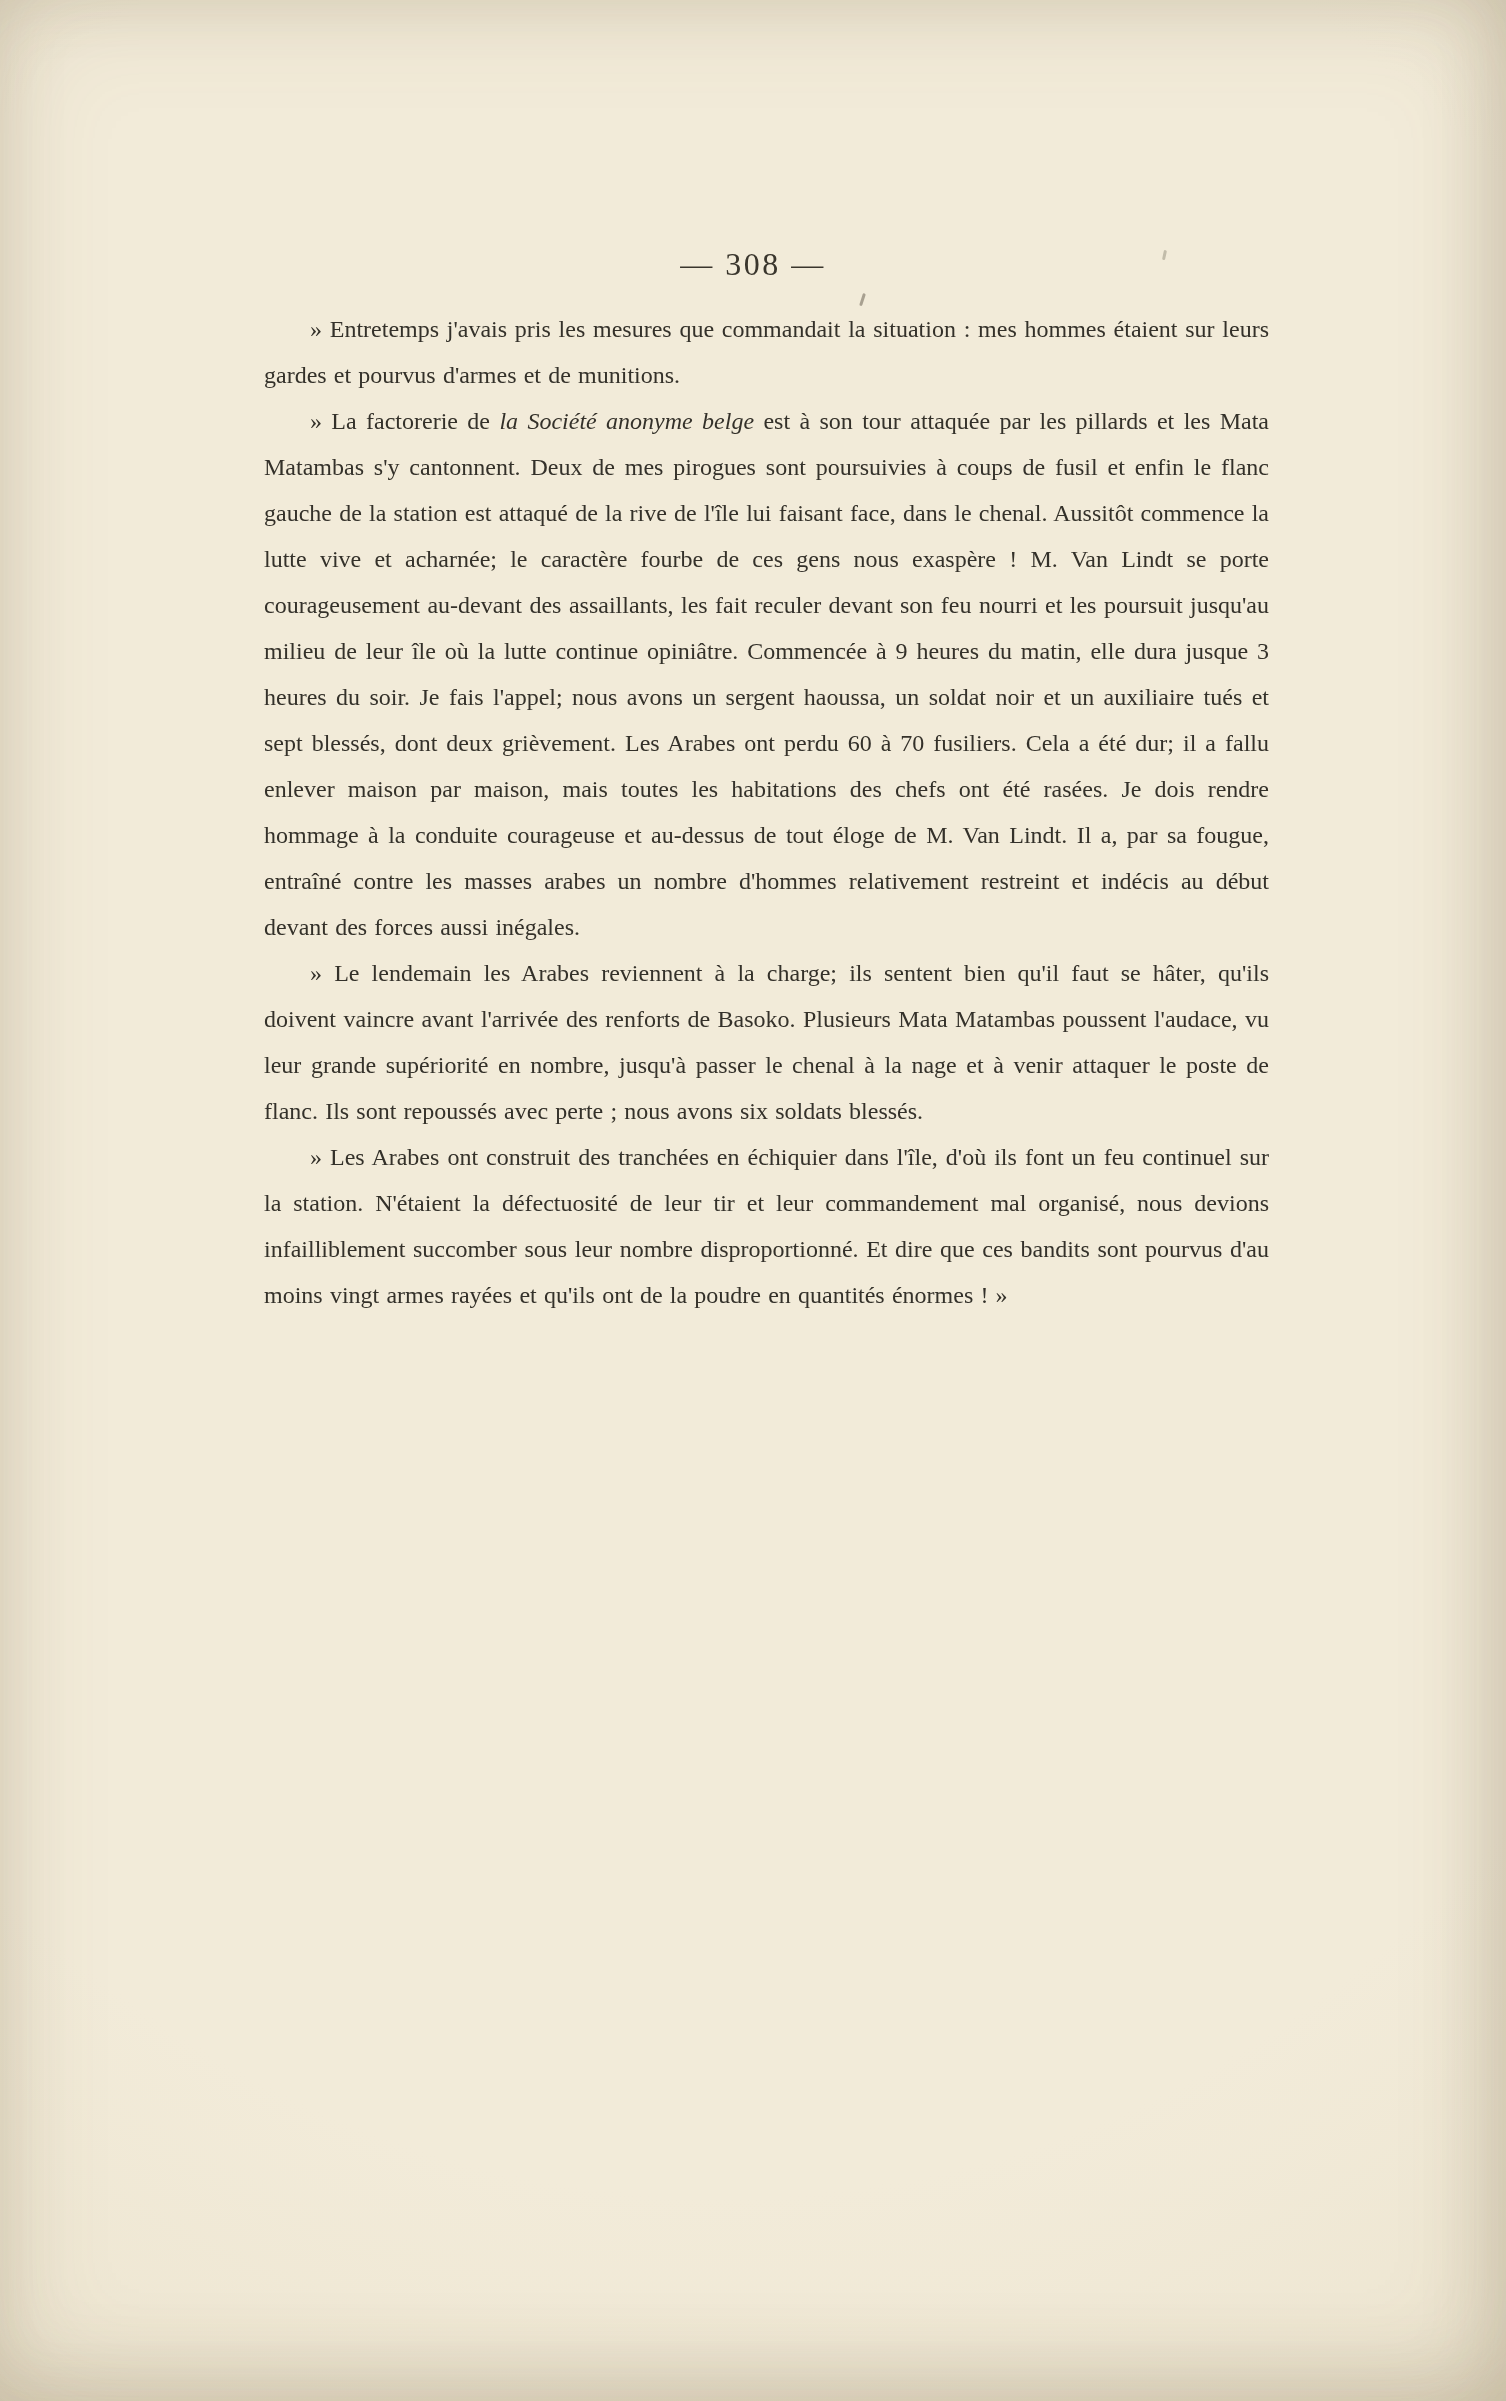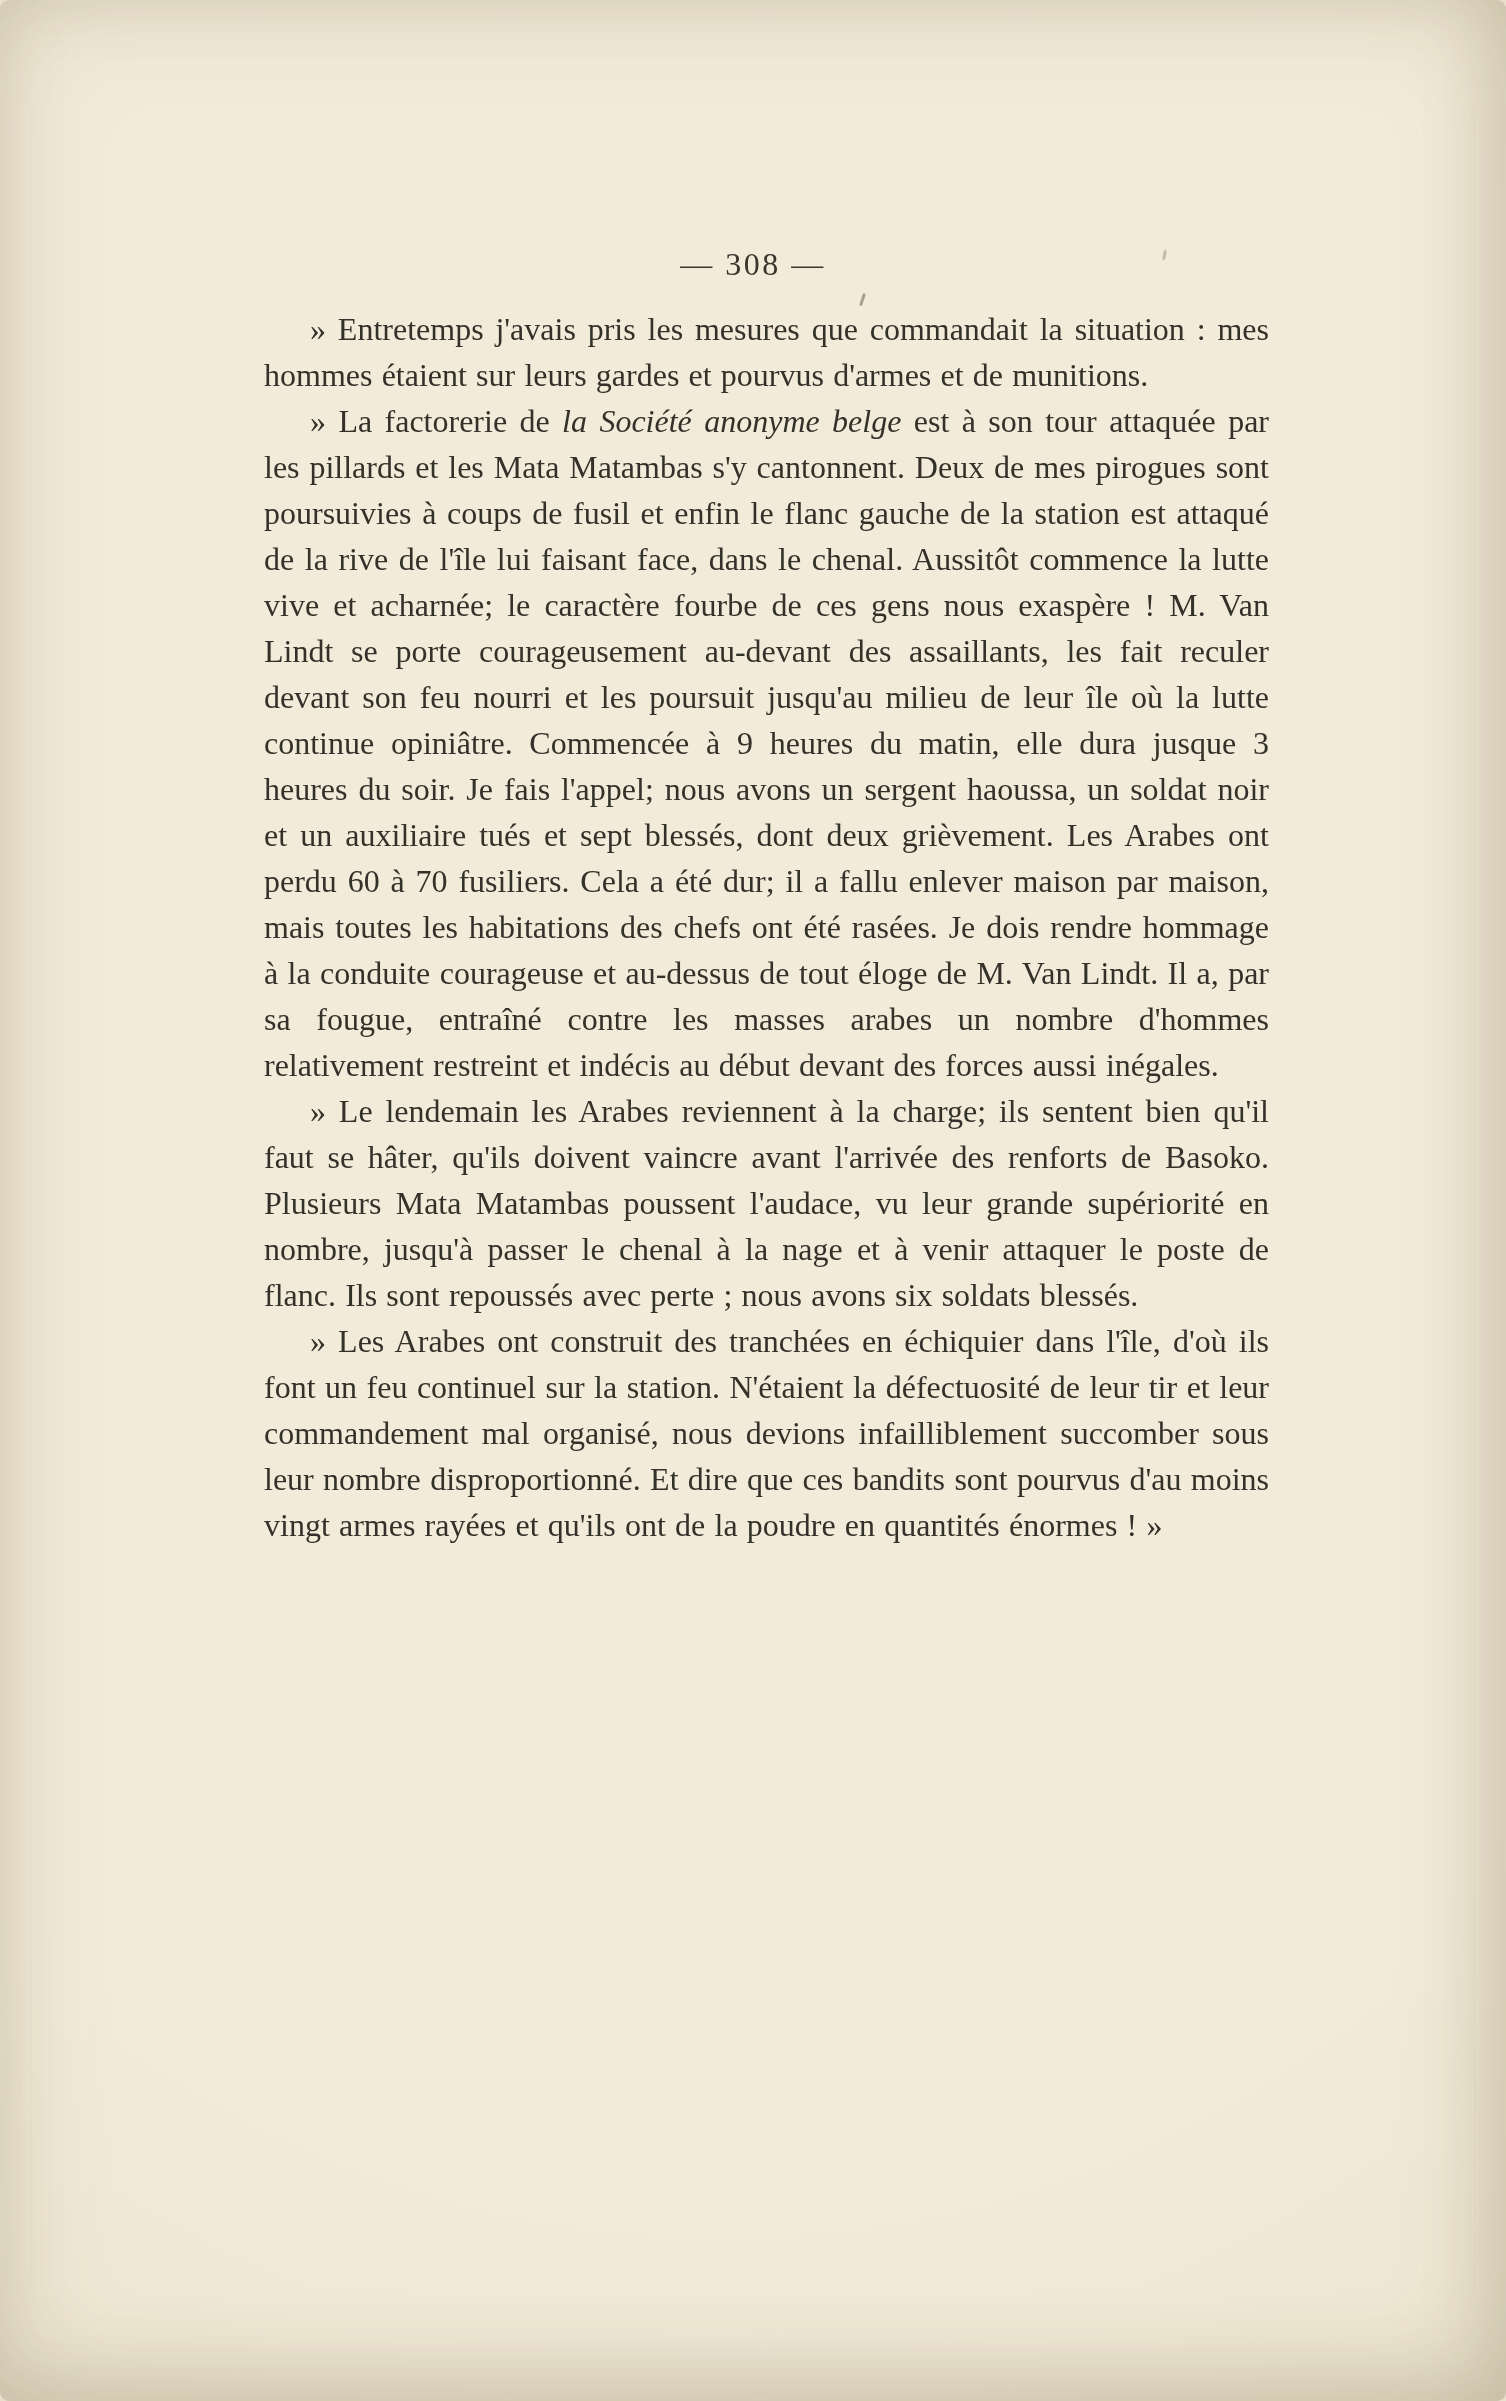--- a/index.html
+++ b/index.html
@@ -17,21 +17,20 @@
   .page {
     position: absolute;
     inset: 0;
     background:
       radial-gradient(ellipse 130% 90% at 48% 42%, #f2ebd9 55%, #ece4cf 80%, #e4dbc3 100%);
     box-shadow:
       inset 0 0 116px rgba(120, 100, 60, 0.16),
       inset -25px 0 67px rgba(105, 88, 55, 0.10),
       inset 0 -33px 75px rgba(110, 92, 58, 0.10);
     color: #37342c;
-    border-radius: 9px;
   }
   .page-number {
     position: absolute;
     top: 246px;
     left: 0;
     width: 100%;
     text-align: center;
     font-size: 32px;
     letter-spacing: 2.5px;
     color: #3a362d;
@@ -55,21 +54,21 @@
     width: 2.5px;
     height: 10px;
     transform: rotate(12deg);
     opacity: 0.35;
   }
   .text-block {
     position: absolute;
     top: 306px;
     left: 264px;
     width: 1005px;
-    font-size: 32px;
+    font-size: 24px;
     line-height: 46px;
     text-align: justify;
     word-spacing: 1.2px;
     color: #34312a;
   }
   .text-block p {
     margin: 0;
     padding: 0;
     text-indent: 46px;
   }

